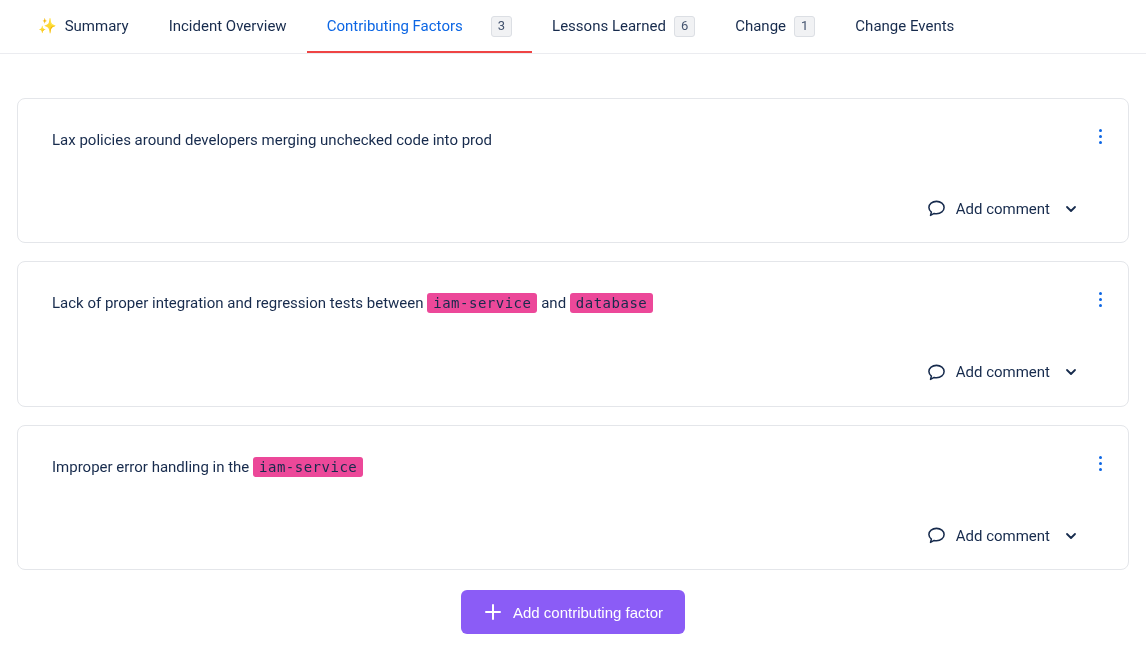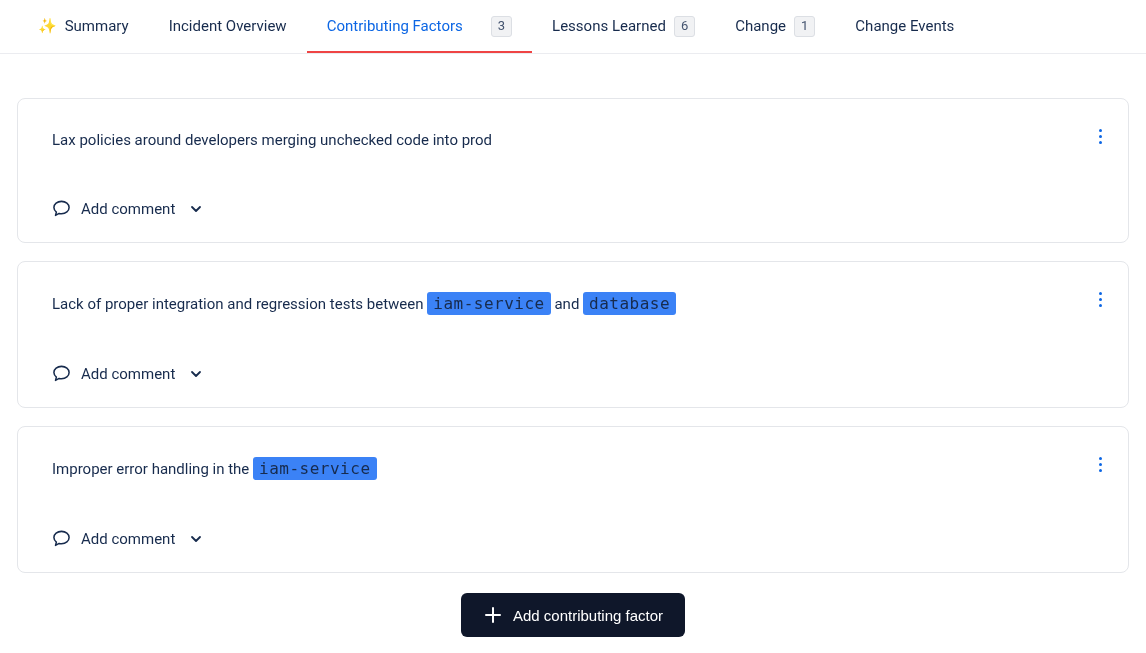--- a/index.html
+++ b/index.html
@@ -68,24 +68,24 @@
       position: relative;
     }
     .card-title {
       font-size: 15px;
       color: #172b4d;
       line-height: 1.5;
       padding-right: 40px;
     }
     .code-chip {
       font-family: ui-monospace, SFMono-Regular, "SF Mono", Menlo, Consolas, monospace;
-      background: #3b82f6;
+      background: #ec4899;
       border-radius: 3px;
       padding: 2px 6px;
-      font-size: 16px;
+      font-size: 14px;
       letter-spacing: 0.5px;
       color: #172b4d;
     }
     .card-actions {
       position: absolute;
       top: 24px;
       right: 20px;
     }
     .kebab {
       display: flex;
@@ -102,39 +102,40 @@
       background: #0c66e4;
     }
     .add-comment-row {
       display: flex;
       align-items: center;
       gap: 10px;
       margin-top: 48px;
       cursor: pointer;
       color: #172b4d;
       font-size: 15px;
+      justify-content: flex-end;
     }
     .comment-icon svg {
       display: block;
     }
     .chevron-icon {
       margin-left: 4px;
       display: flex;
       align-items: center;
     }
     .add-factor-wrap {
       display: flex;
       justify-content: center;
       margin-top: 20px;
     }
     .add-factor-btn {
       display: flex;
       align-items: center;
       gap: 10px;
-      background: #0f172a;
+      background: #8b5cf6;
       color: #fff;
       border: none;
       border-radius: 6px;
       padding: 12px 22px;
       font-size: 15px;
       font-weight: 500;
       cursor: pointer;
     }
     .plus-icon {
       display: flex;

